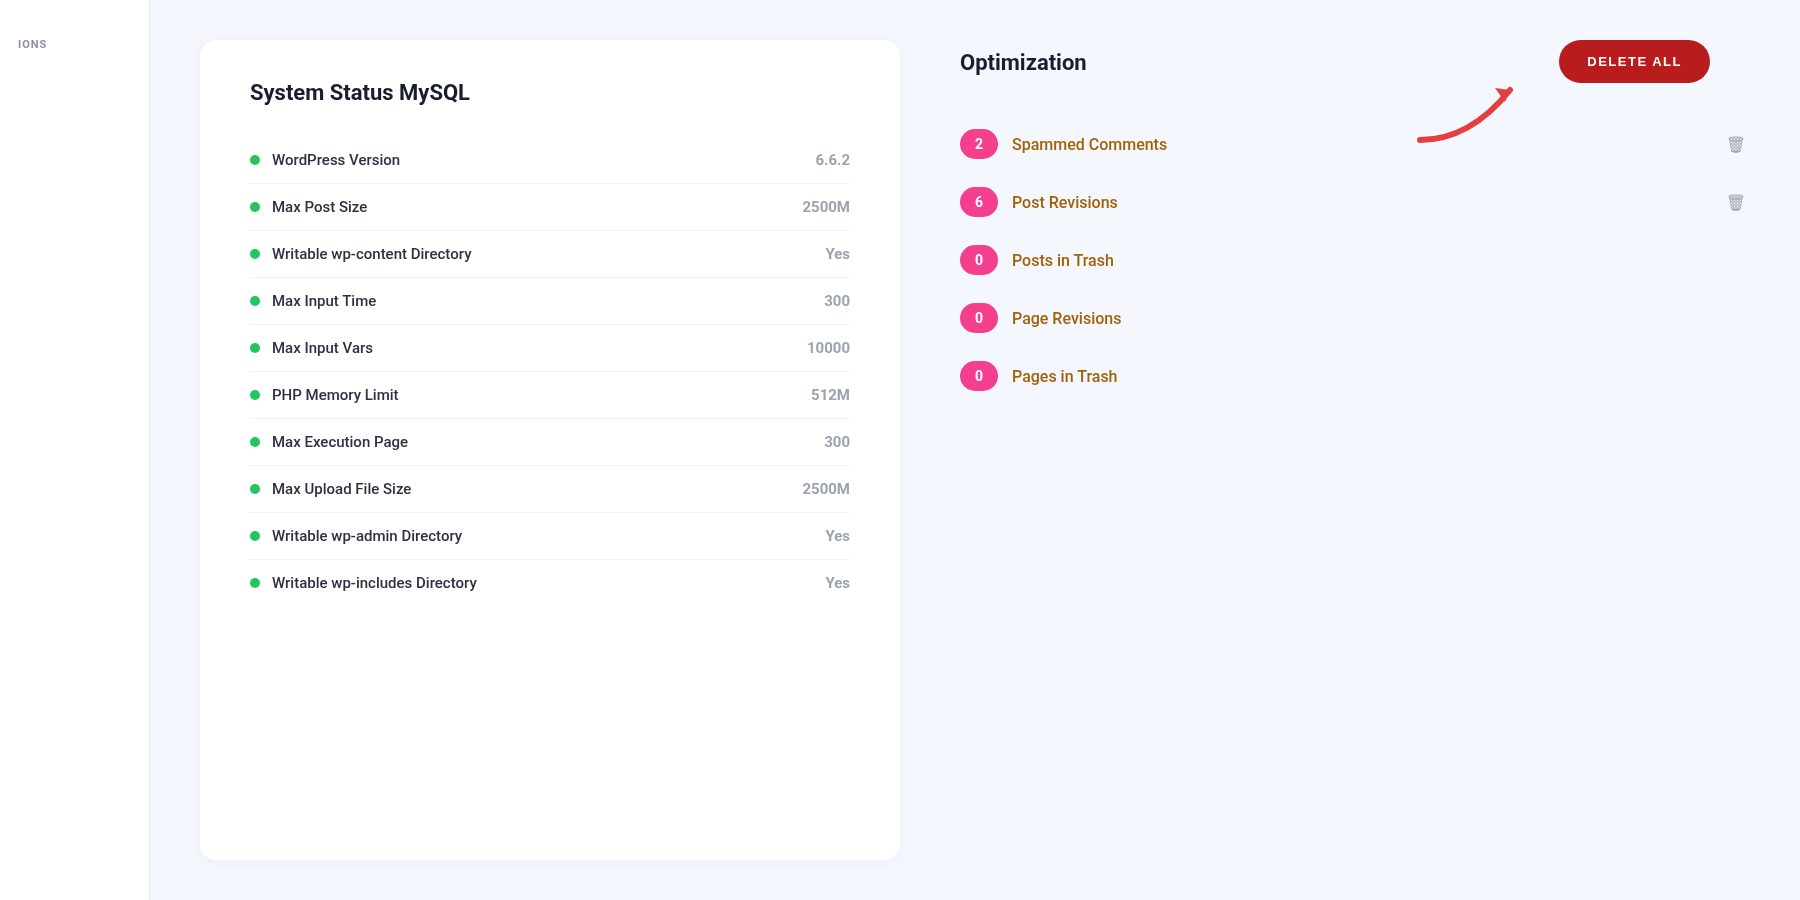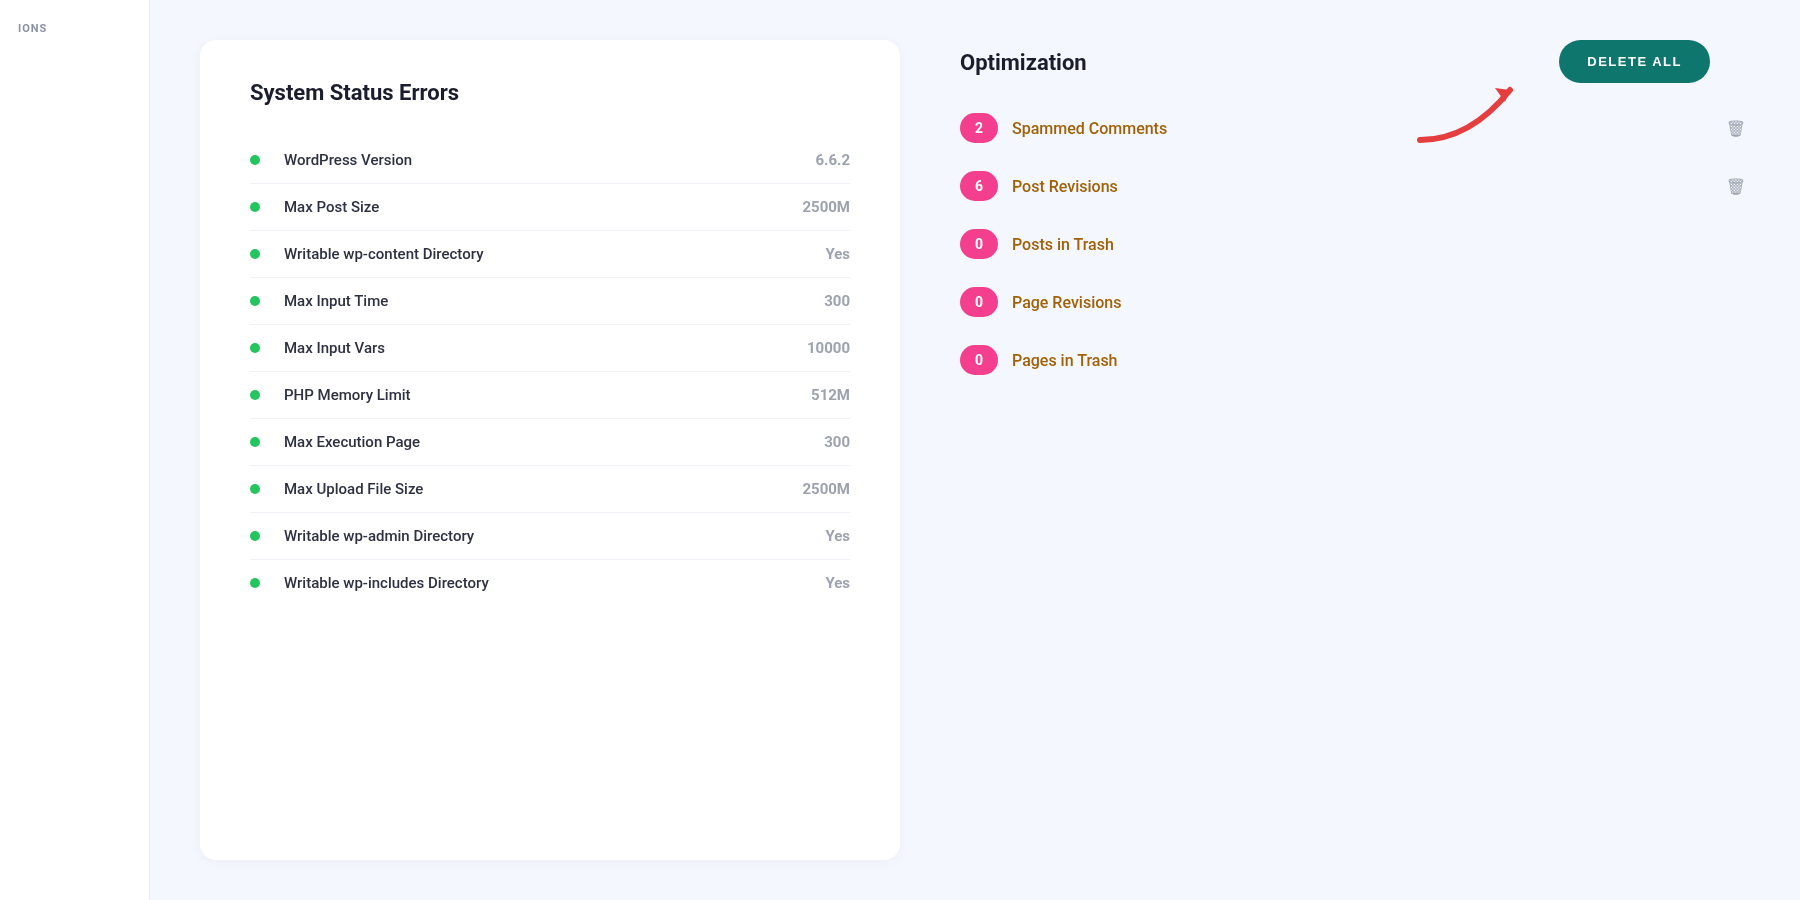--- a/index.html
+++ b/index.html
@@ -9,21 +9,21 @@
       background: #f0f4ff;
       width: 1800px;
       min-height: 900px;
       display: flex;
     }
 
     .sidebar {
       width: 150px;
       background: #fff;
       border-right: 1px solid #e8eaf0;
-      padding: 12px 0;
+      padding: 28px 0;
       flex-shrink: 0;
     }
 
     .sidebar-label {
       font-size: 11px;
       font-weight: 700;
       color: #8b92a5;
       letter-spacing: 1px;
       padding: 10px 18px;
       text-transform: uppercase;
@@ -82,41 +82,40 @@
       height: 10px;
       border-radius: 50%;
       background: #22c55e;
       flex-shrink: 0;
     }
 
     .status-label {
       font-size: 15px;
       font-weight: 500;
       color: #2d3142;
-      margin-left: 12px;
     }
 
     .status-value {
       font-size: 15px;
       color: #9ca3af;
       font-weight: 700;
     }
 
     
     .right-panel {
       flex: 1;
       position: relative;
       padding: 10px 0;
     }
 
     .optimization-title {
       font-size: 22px;
       font-weight: 700;
       color: #1a1d2e;
-      margin-bottom: 28px;
+      margin-bottom: 44px;
     }
 
     .opt-list {
       list-style: none;
       display: flex;
       flex-direction: column;
       gap: 8px;
     }
 
     .opt-item {
@@ -152,21 +151,21 @@
       color: #9ca3af;
       font-size: 16px;
       cursor: pointer;
       padding: 4px;
     }
 
     .delete-all-btn {
       position: absolute;
       top: 0;
       right: 40px;
-      background: #0f766e;
+      background: #b91c1c;
       color: #fff;
       border: none;
       border-radius: 30px;
       padding: 14px 28px;
       font-size: 13px;
       font-weight: 700;
       letter-spacing: 1.5px;
       text-transform: uppercase;
       cursor: pointer;
       white-space: nowrap;
@@ -186,21 +185,21 @@
 </head>
 <body>
 
 <div class="sidebar">
   <div class="sidebar-label">IONS</div>
 </div>
 
 <div class="main-content">
 
   <div class="left-panel">
-    <h2 class="panel-title">System Status Errors</h2>
+    <h2 class="panel-title">System Status MySQL</h2>
     <ul class="status-list" id="status-list">
     <li class="status-item">
       <div class="status-item-left">
         <span class="dot"></span>
         <span class="status-label">WordPress Version</span>
       </div>
       <span class="status-value">6.6.2</span>
     </li>
         <li class="status-item">
       <div class="status-item-left">

